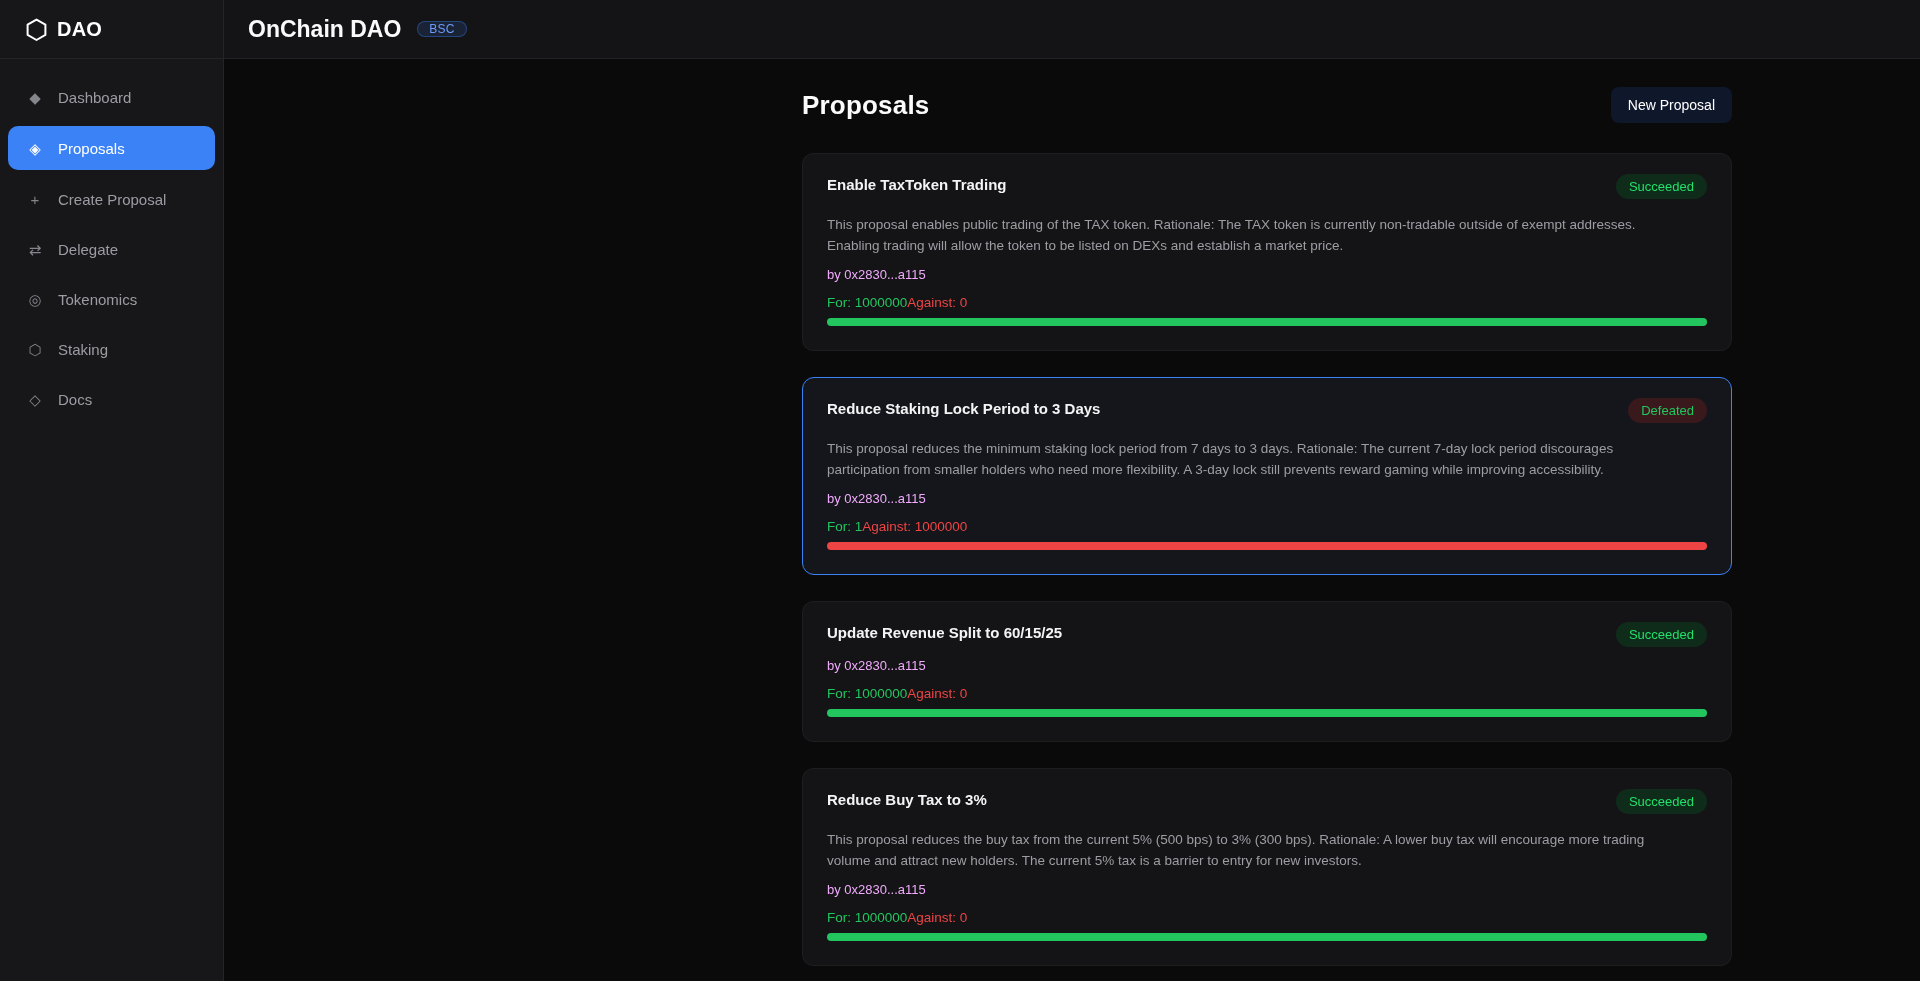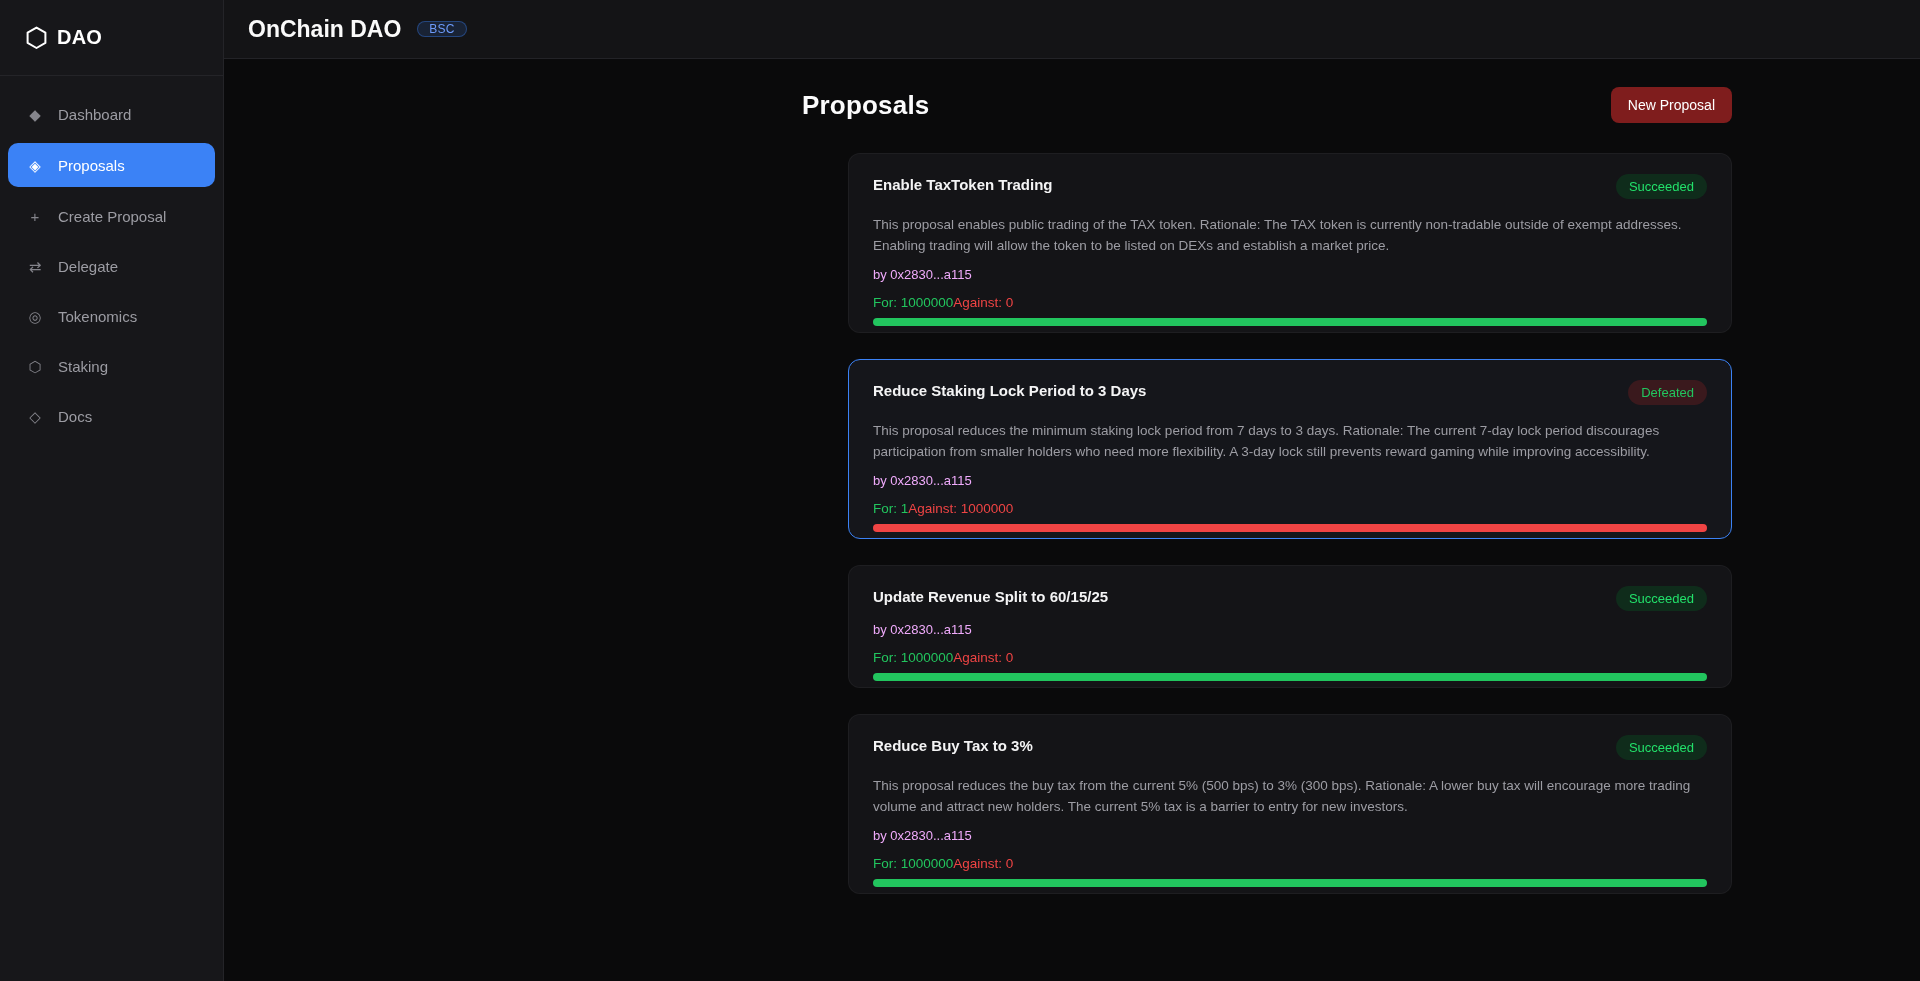--- a/index.html
+++ b/index.html
@@ -9,21 +9,21 @@
     background:#0a0a0b; color:#e7e7ea; display:flex;
   }
 
   
   .sidebar {
     width:224px; min-width:224px; height:100%;
     background:#17171a; border-right:1px solid #242428;
     display:flex; flex-direction:column;
   }
   .brand {
-    height:76px; display:flex; align-items:center; gap:10px;
+    height:59px; display:flex; align-items:center; gap:10px;
     padding:0 0 0 26px; border-bottom:1px solid #242428; cursor:pointer;
   }
   .brand svg { display:block; }
   .brand-name { font-size:20px; font-weight:700; color:#fff; letter-spacing:.2px; }
 
   .nav { padding:17px 8px; }
   .nav-item {
     height:42px; margin-bottom:8px; display:flex; align-items:center; gap:13px;
     padding:0 0 0 17px; border-radius:10px; cursor:pointer; color:#9c9ca3;
     font-size:15px;
@@ -48,29 +48,29 @@
     border:1px solid rgba(59,130,246,.38);
     padding:0 11px; border-radius:999px; letter-spacing:.2px;
   }
 
   .main { flex:1; background:#0a0a0b; overflow:hidden; }
   .content { width:930px; margin-left:578px; padding-top:28px; }
 
   .heading-row { display:flex; align-items:center; justify-content:space-between; }
   .page-heading { font-size:26px; font-weight:700; color:#fbfbfc; letter-spacing:.2px; }
   .new-proposal-btn {
-    background:#7f1d1d; color:#fff; border:none; border-radius:8px;
+    background:#0f172a; color:#fff; border:none; border-radius:8px;
     font-size:14px; font-weight:500; padding:10px 17px; cursor:pointer;
     font-family:inherit;
   }
 
   .cards { margin-top:30px; display:flex; flex-direction:column; gap:26px; padding-bottom:30px; }
   .card {
     background:#141417; border:1px solid rgba(255,255,255,.045);
-    border-radius:12px; padding:22px 24px 6px; cursor:pointer;margin-left:46px;
+    border-radius:12px; padding:22px 24px 24px; cursor:pointer;
   }
   .card.selected { background:#15161b; border:1px solid #3b82f6; }
   .card-head { display:flex; align-items:flex-start; justify-content:space-between; }
   .card-title { font-size:15px; font-weight:600; color:#f4f4f5; }
   .badge {
     font-size:13px; font-weight:400; padding:5px 13px; border-radius:999px;
     white-space:nowrap; margin-top:-2px;
   }
   .badge.success { color:#22e06a; background:#10twenty; background:#0f2c1b; }
   .badge.danger  { color:#22c55e; background:#3a191d; }

